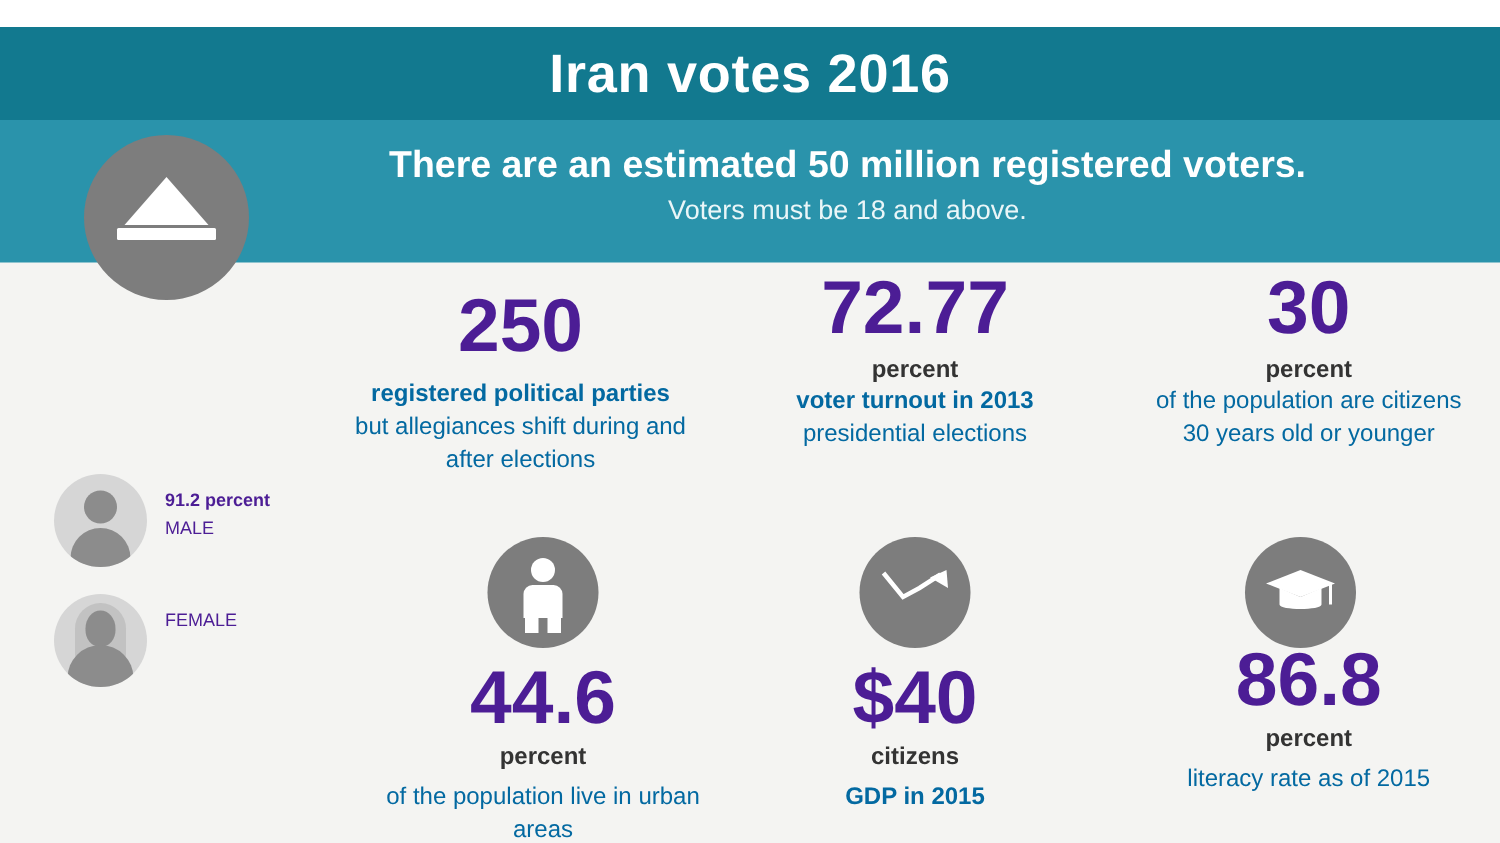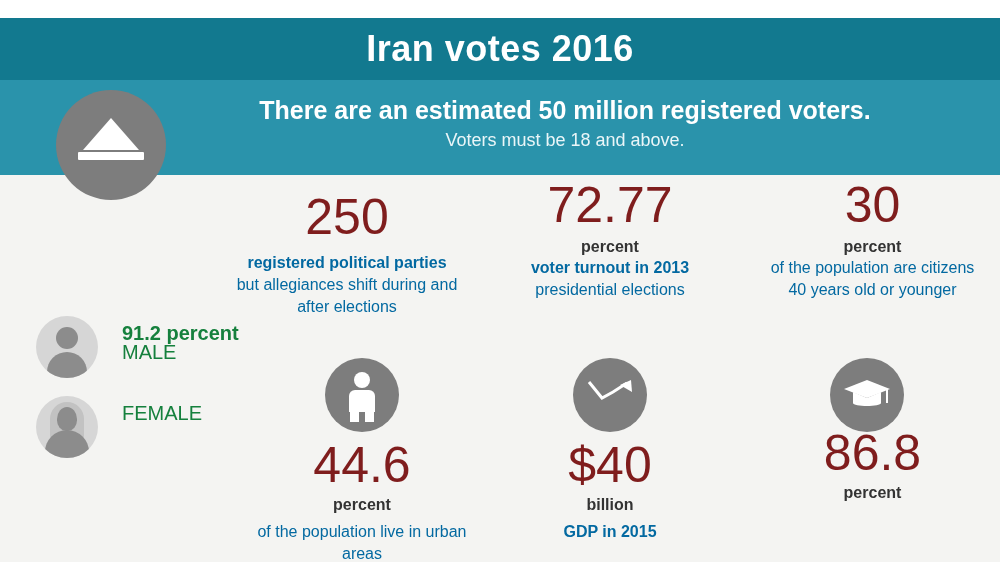--- a/index.html
+++ b/index.html
@@ -138,40 +138,40 @@
     position: absolute;
     left: 50%;
     margin-left: -17px;
     top: 6px;
     width: 34px; height: 44px;
     border-radius: 17px 17px 10px 10px;
     background: #c2c2c2;
   }
   .gender-label {
     position: absolute;
-    left: 86px; top: 8px;
+    left: 74px; top: 8px;
     width: 160px;
-    color: #15803d;
-    font-size: 20px;
+    color: #4c1d95;
+    font-size: 12px;
     line-height: 19px;
   }
   .gender-pct { font-weight: bold; display: block; }
   .gender-sex { font-weight: normal; display: block; }
 
   
   .stat {
     position: absolute;
     text-align: center;
     color: #333333;
   }
   .stat-number {
     font-size: 50px;
-    color: #7f1d1d;
+    color: #4c1d95;
     line-height: 54px;
-    font-weight: normal;
+    font-weight: bold;
     font-family: "Liberation Sans", sans-serif;
   }
   .stat-unit {
     font-size: 16px;
     font-weight: bold;
     line-height: 21px;
   }
   .stat-desc {
     font-size: 16px;
     line-height: 22px;
@@ -272,50 +272,51 @@
   <div class="stat" style="left:505px; top:160px; width:210px;">
     <div class="stat-number">72.77</div>
     <div class="stat-unit" style="margin-top:4px;">percent</div>
     <div class="stat-desc bold">voter turnout in 2013</div>
     <div class="stat-desc">presidential elections</div>
   </div>
 
   <div class="stat" style="left:765px; top:160px; width:215px;">
     <div class="stat-number">30</div>
     <div class="stat-unit" style="margin-top:4px;">percent</div>
-    <div class="stat-desc">of the population are citizens 40 years old or younger</div>
+    <div class="stat-desc">of the population are citizens 30 years old or younger</div>
   </div>
 
   <div class="stat" style="left:252px; top:420px; width:220px;">
     <div class="stat-number">44.6</div>
     <div class="stat-unit" style="margin-top:2px;">percent</div>
     <div class="stat-desc" style="margin-top:6px;">of the population live in urban areas</div>
   </div>
   <div class="icon-circle" style="left:325px; top:340px;">
     <div class="ic-person-head"></div>
     <div class="ic-person-body"></div>
     <div class="ic-person-leg-l"></div>
     <div class="ic-person-leg-r"></div>
   </div>
 
   <div class="stat" style="left:510px; top:420px; width:200px;">
     <div class="stat-number">$40</div>
-    <div class="stat-unit" style="margin-top:2px;">billion</div>
+    <div class="stat-unit" style="margin-top:2px;">citizens</div>
     <div class="stat-desc bold" style="margin-top:6px;">GDP in 2015</div>
   </div>
   <div class="icon-circle ic-arrow" style="left:573px; top:340px;">
     <svg width="46" height="30" viewBox="0 0 46 30">
       <polyline points="2,2 15,18 26,12 40,3" fill="none" stroke="#ffffff" stroke-width="3"></polyline>
       <polygon points="44,0 45,12 33,5" fill="#ffffff"></polygon>
     </svg>
   </div>
 
   <div class="stat" style="left:765px; top:408px; width:215px;">
     <div class="stat-number">86.8</div>
     <div class="stat-unit" style="margin-top:2px;">percent</div>
+    <div class="stat-desc" style="margin-top:6px;">literacy rate as of 2015</div>
   </div>
   <div class="icon-circle ic-cap" style="left:830px; top:340px;">
     <svg width="48" height="36" viewBox="0 0 48 36">
       <polygon points="24,2 47,11 24,20 1,11" fill="#ffffff"></polygon>
       <path d="M10 14 L10 25 C10 29 38 29 38 25 L38 14 L24 20 Z" fill="#ffffff"></path>
       <rect x="43" y="11" width="2" height="14" fill="#ffffff"></rect>
     </svg>
   </div>
 
   <div class="bottom-strip"></div>

